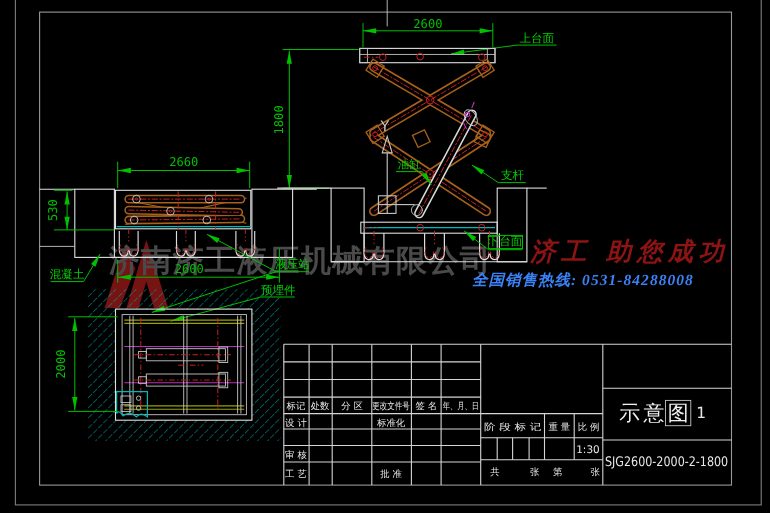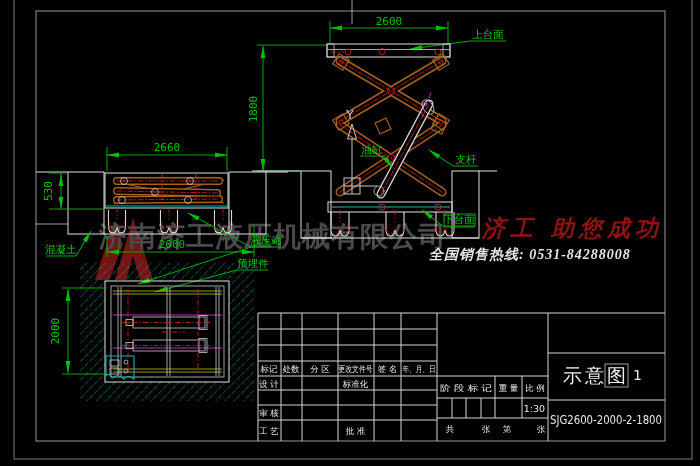--- a/index.html
+++ b/index.html
@@ -1,20 +1,20 @@
 <!DOCTYPE html>
 <html><head>
 <meta charset="utf-8">
 <style>
   html,body{margin:0;padding:0;background:#000;}
   .stage{position:relative;width:700px;height:466px;background:#000;overflow:hidden;font-family:"Liberation Sans",sans-serif;}
   .wm-cn{position:absolute;left:99px;top:218px;font-size:28px;font-weight:bold;color:#4a4a4a;letter-spacing:1px;white-space:nowrap;}
   .wm-en{position:absolute;left:147px;top:245px;font-size:15px;font-weight:bold;color:#464646;letter-spacing:1px;white-space:nowrap;}
   .wm-slogan{position:absolute;left:446px;top:213px;font-size:23px;font-weight:bold;font-style:italic;color:#8e1414;letter-spacing:5px;white-space:nowrap;font-family:"DejaVu Serif",serif;margin-left:36px;}
-  .wm-hotline{position:absolute;left:429px;top:246px;font-size:14px;font-weight:bold;font-style:italic;color:#e5e5e5;letter-spacing:1px;white-space:nowrap;font-family:"Liberation Serif",serif;}
+  .wm-hotline{position:absolute;left:429px;top:246px;font-size:14px;font-weight:bold;font-style:italic;color:#3b82f6;letter-spacing:1px;white-space:nowrap;font-family:"Liberation Serif",serif;}
   .wm-logo{position:absolute;left:93px;top:214px;}
   svg.draw{position:absolute;left:0;top:0;}
   text{font-family:"DejaVu Sans","Liberation Sans",sans-serif;}
   .gw{stroke:#e0e0e0;stroke-width:1;fill:none}
   .gw8{stroke:#c8c8c8;stroke-width:.8;fill:none}
   .gg{stroke:#00c000;stroke-width:.9;fill:none}
   .rd{stroke:#cc2020;stroke-width:.9;fill:none}
   .rdd{stroke:#cc2020;stroke-width:.9;fill:none;stroke-dasharray:5 2.2 1.2 2.2}
   .rda{stroke:#cc2020;stroke-width:.9;fill:none;stroke-dasharray:2.5 1.6}
   .cy{stroke:#00b8b8;stroke-width:1.1;fill:none}

